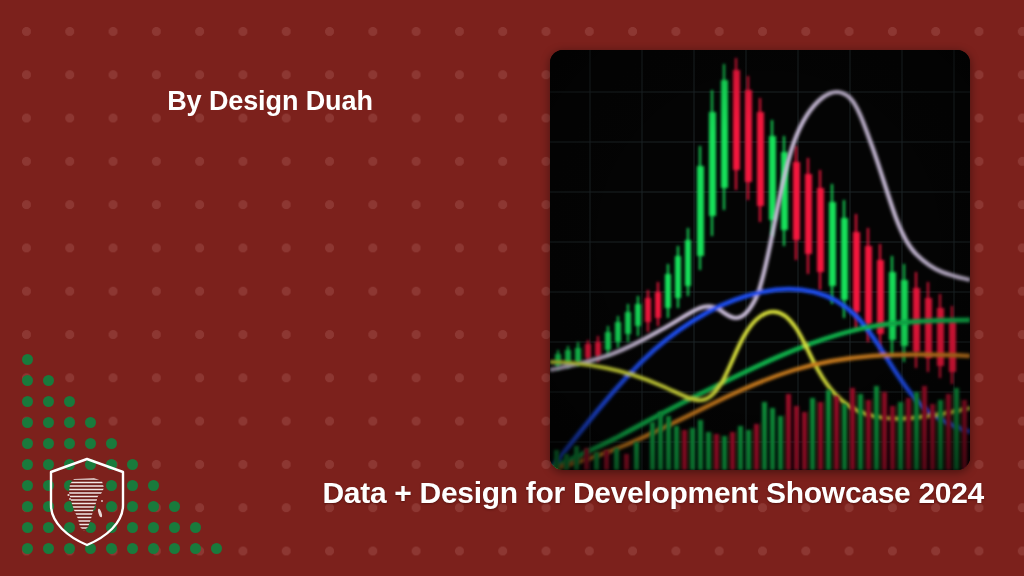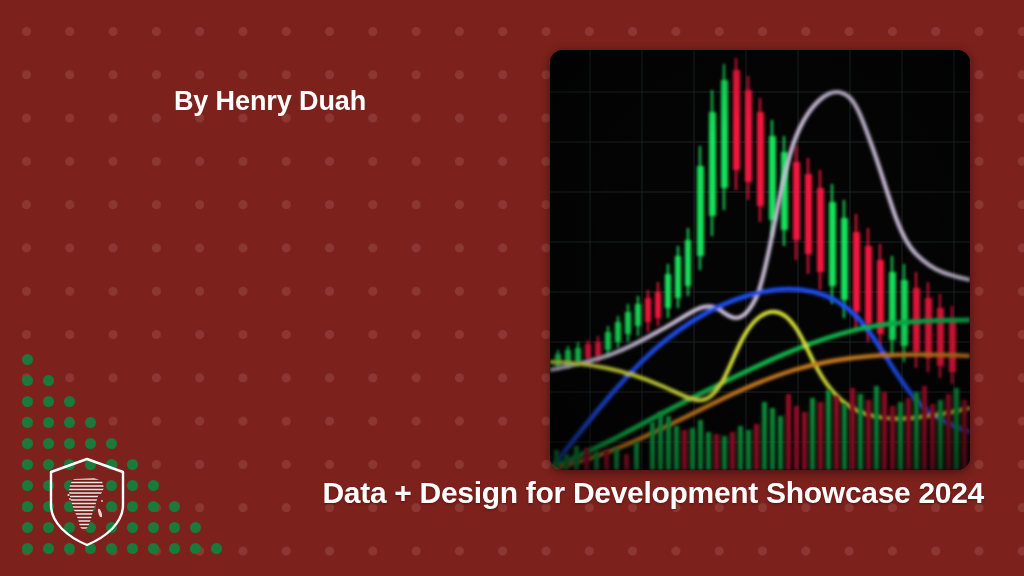--- a/index.html
+++ b/index.html
@@ -222,21 +222,21 @@
       <g fill="#e8d9d7">
         <ellipse cx="56" cy="58" rx="1.5" ry="4.5" transform="rotate(-18 56 58)"></ellipse>
         <circle cx="24.5" cy="40" r="1.1"></circle>
         <circle cx="26" cy="44" r="0.9"></circle>
         <circle cx="58" cy="46" r="0.9"></circle>
       </g>
     </svg>
   </div>
 
   <div class="title-block">
-    <div class="byline">By Henry Duah</div>
+    <div class="byline">By Design Duah</div>
   </div>
 
   <div class="photo">
     <svg viewBox="0 0 420 420" xmlns="http://www.w3.org/2000/svg" preserveAspectRatio="none">
       <defs>
         <filter id="blr">
             <feGaussianBlur stdDeviation="1.6"></feGaussianBlur>
           </filter>
         <filter id="blr2">
             <feGaussianBlur stdDeviation="2.4"></feGaussianBlur>

